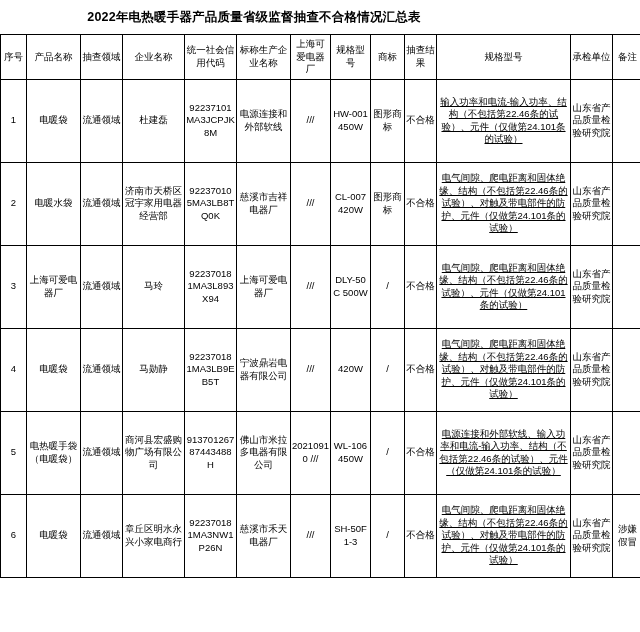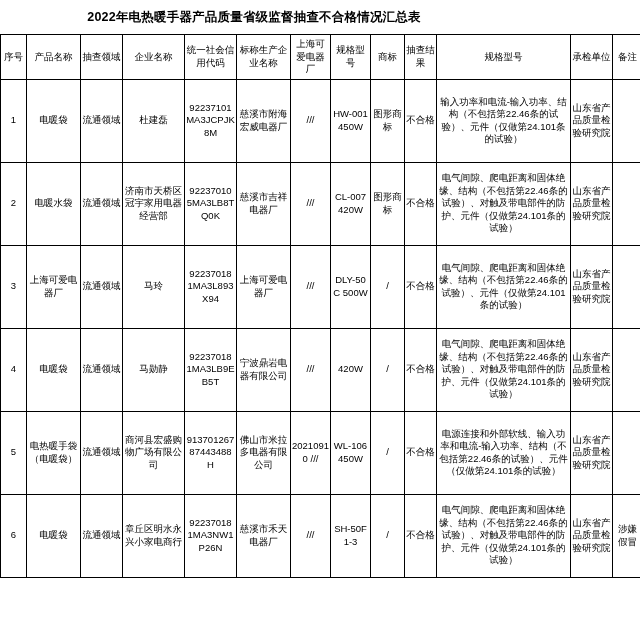--- a/index.html
+++ b/index.html
@@ -63,20 +63,21 @@
   col.c-brand    { width: 34px; }
   col.c-result   { width: 32px; }
   col.c-items    { width: 134px; }
   col.c-org      { width: 42px; }
   col.c-note     { width: 30px; }
 
   td.items {
     text-align: center;
     padding: 3px 3px;
     line-height: 1.36;
+    text-decoration: underline;
   }
   td.tall { height: 78px; }
 </style>
 </head>
 <body>
 
 <div class="page">
 
   <div class="doc-title">2022年电热暖手器产品质量省级监督抽查不合格情况汇总表</div>
 
@@ -113,21 +114,21 @@
         <th>备注</th>
       </tr>
     </thead>
     <tbody>
       <tr>
         <td class="tall">1</td>
         <td>电暖袋</td>
         <td>流通领域</td>
         <td>杜建磊</td>
         <td>92237101MA3JCPJK8M</td>
-        <td>慈溪市附海宏威电器厂</td>
+        <td>电源连接和外部软线</td>
         <td>///</td>
         <td>HW-001 450W</td>
         <td>图形商标</td>
         <td>不合格</td>
         <td class="items">输入功率和电流-输入功率、结构（不包括第22.46条的试验）、元件（仅做第24.101条的试验）</td>
         <td>山东省产品质量检验研究院</td>
         <td></td>
       </tr>
       <tr>
         <td class="tall">2</td>

